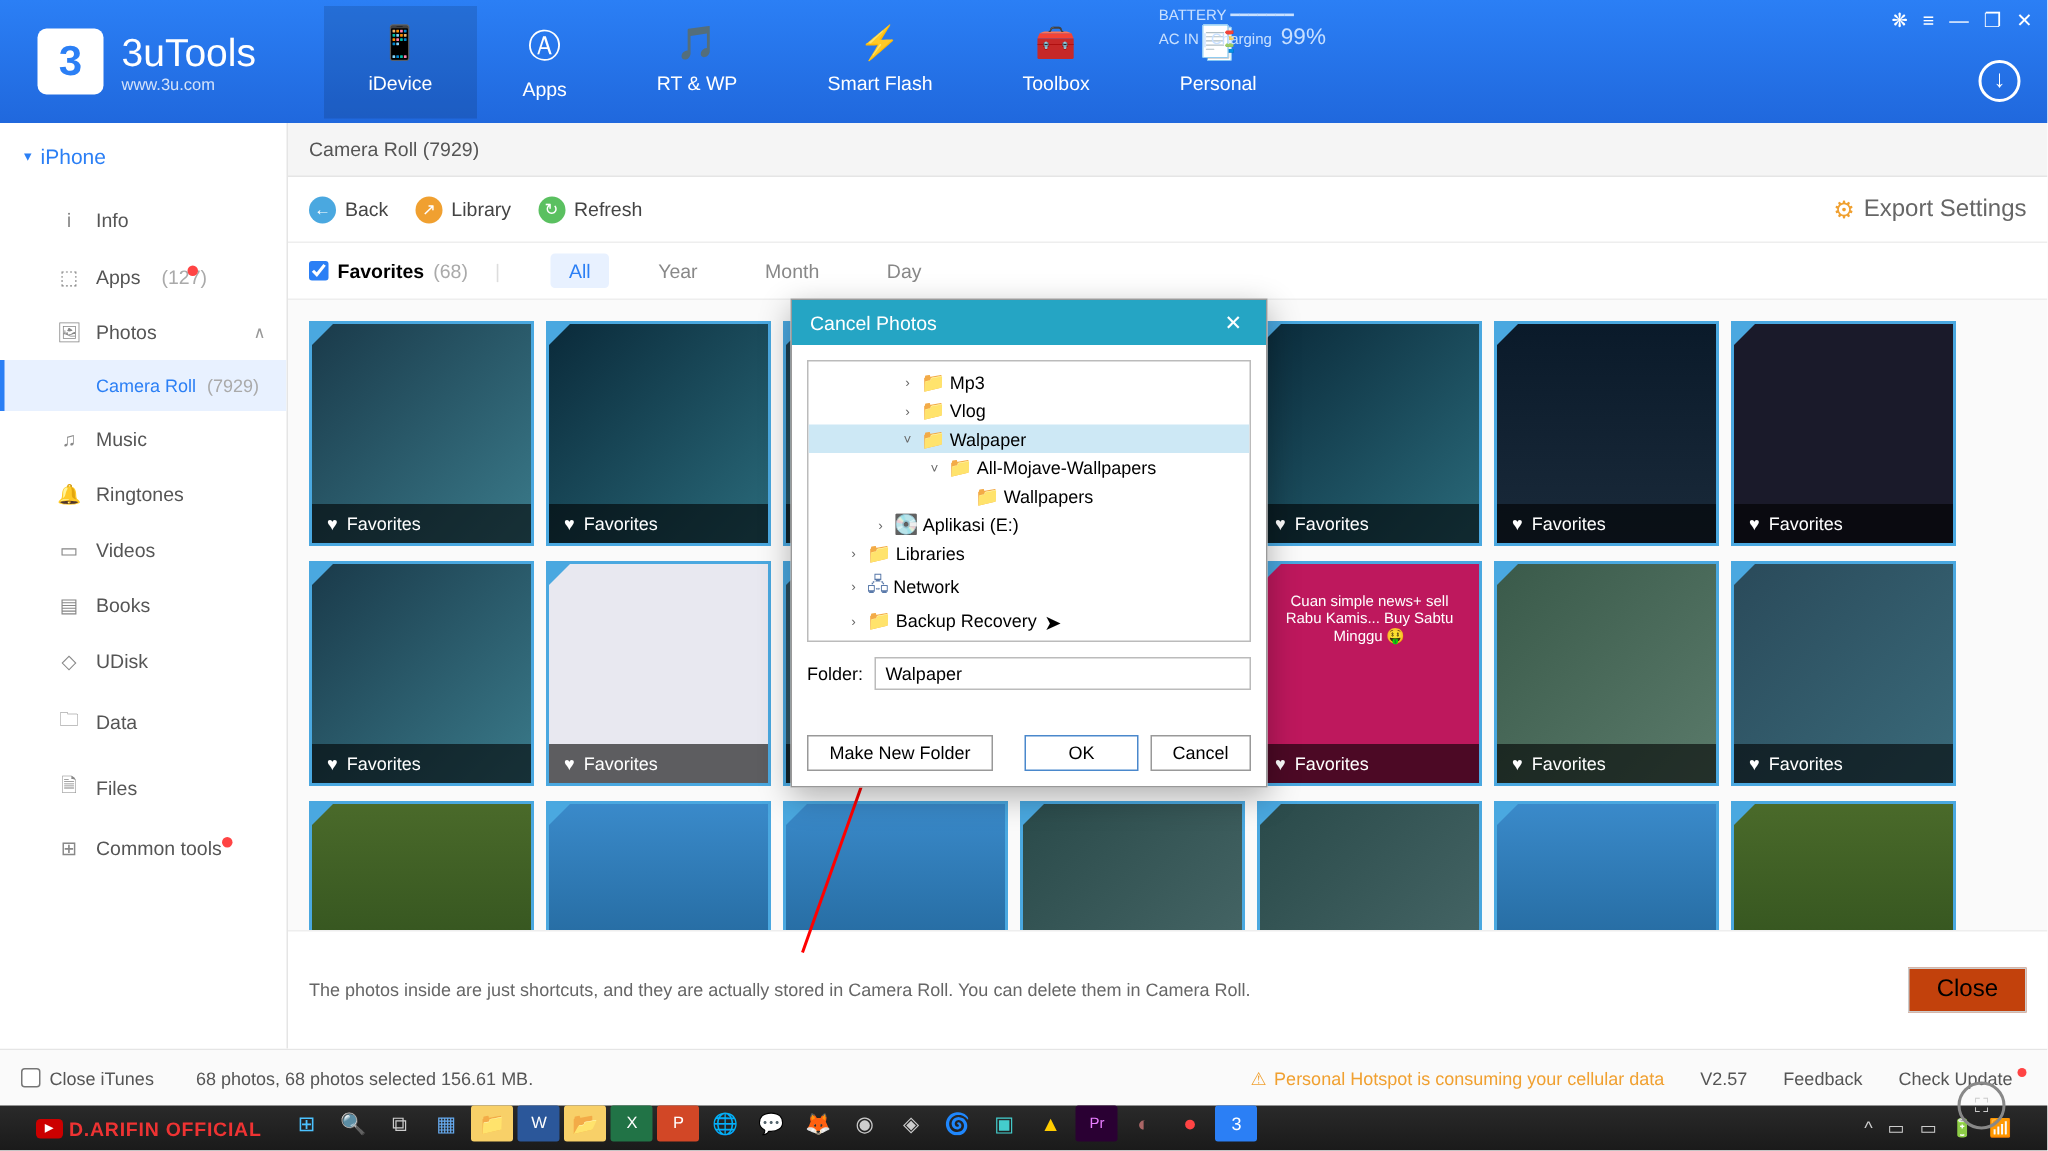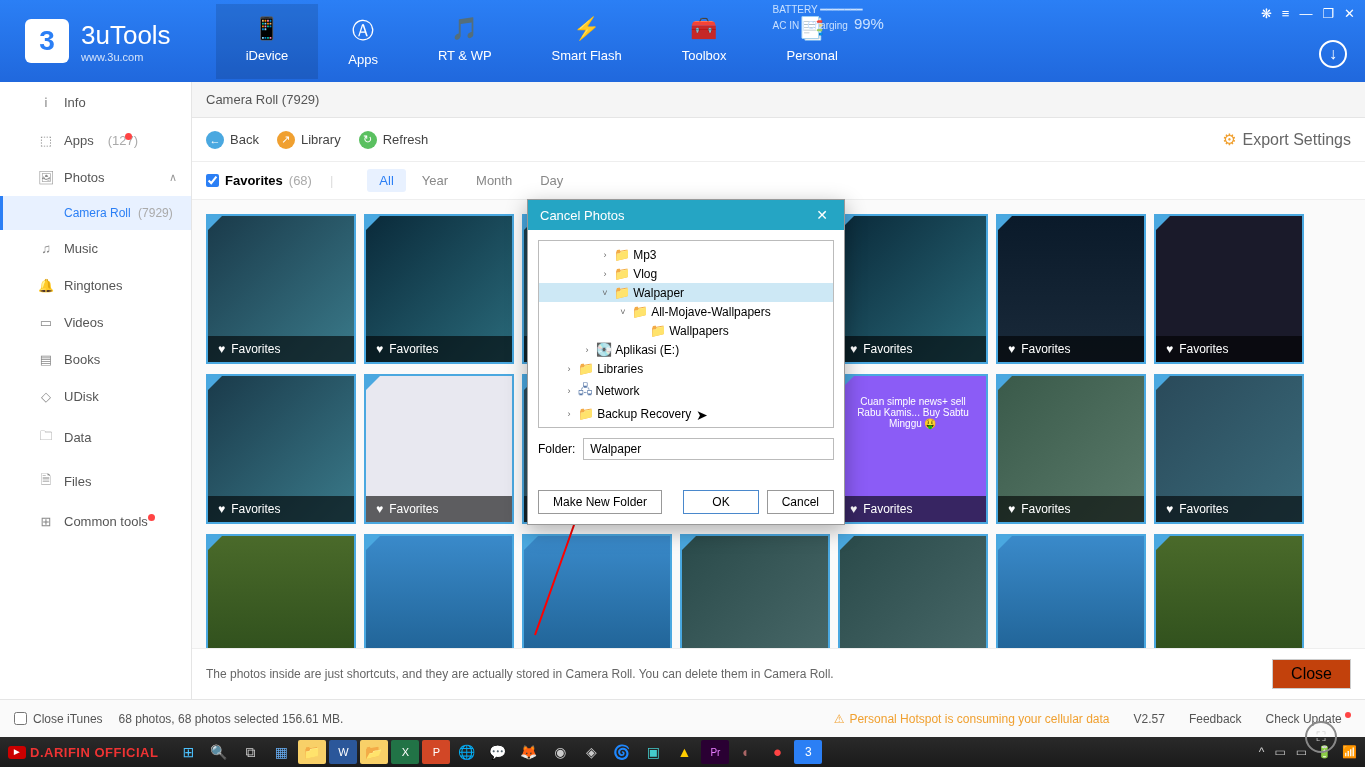--- a/index.html
+++ b/index.html
@@ -37,42 +37,42 @@
 .tb-icon{width:18px;height:18px;border-radius:50%;display:flex;align-items:center;justify-content:center;font-size:11px;color:#fff}
 .tb-back{background:#4aa8e0}
 .tb-export{background:#f0a030}
 .tb-refresh{background:#5ac060}
 .tb-right{margin-left:auto;display:flex;align-items:center;gap:6px;color:#666}
 .tb-gear{color:#f0a030;font-size:16px}
 .filter-bar{height:38px;padding:0 14px;display:flex;align-items:center;gap:18px;background:#fff;border-bottom:1px solid #eee;font-size:13px}
 .fb-check{display:flex;align-items:center;gap:6px}
 .fb-check input{accent-color:#2b7ff5}
 .fb-count{color:#aaa}
-.fb-tabs{display:flex;gap:4px;margin-left:16px}
+.fb-tabs{display:flex;gap:21px;margin-left:16px}
 .fb-tab{padding:4px 12px;color:#888;cursor:pointer}
 .fb-tab.active{background:#e8f1ff;color:#2b7ff5;border-radius:3px}
 .photo-grid{flex:1;padding:14px;display:grid;grid-template-columns:repeat(7,150px);gap:10px 8px;overflow:auto;align-content:start}
 .photo-card{width:150px;height:150px;border:2px solid #4aa8e0;position:relative;background:#333;overflow:hidden}
 .photo-card::before{content:'';position:absolute;top:0;left:0;width:0;height:0;border-top:14px solid #4aa8e0;border-right:14px solid transparent}
 .photo-img{width:100%;height:100%;display:block}
 .photo-im-1{background:linear-gradient(135deg,#1a3a4a 0%,#2a5a6a 50%,#3a7a8a 100%)}
 .photo-im-2{background:linear-gradient(135deg,#0a2a3a 0%,#1a4a5a 50%,#2a6a7a 100%)}
 .photo-im-3{background:linear-gradient(180deg,#0a1a2a 0%,#1a2a3a 100%)}
 .photo-im-4{background:#1a1a2a}
 .photo-im-5{background:#e8e8f0}
-.photo-im-6{background:#8b5cf6;color:#fff;font-size:10px;padding:20px 8px;text-align:center}
+.photo-im-6{background:#be185d;color:#fff;font-size:10px;padding:20px 8px;text-align:center}
 .photo-im-7{background:linear-gradient(135deg,#2a4a5a 0%,#3a6a7a 100%)}
 .photo-im-8{background:linear-gradient(135deg,#3a5a4a 0%,#5a7a6a 100%)}
 .photo-im-9{background:linear-gradient(180deg,#3a8aca 0%,#1a5a8a 100%)}
 .photo-im-10{background:linear-gradient(135deg,#2a4a4a 0%,#4a6a6a 100%)}
 .photo-im-11{background:linear-gradient(180deg,#4a6a2a 0%,#2a4a1a 100%)}
 .photo-fav{position:absolute;bottom:0;left:0;right:0;background:rgba(0,0,0,.6);color:#fff;padding:6px 10px;font-size:12px;display:flex;align-items:center;gap:6px}
-.info-bar{padding:10px 14px;font-size:12px;color:#666;background:#fff;border-top:1px solid #eee;display:flex;align-items:center}
+.info-bar{padding:24px 14px;font-size:12px;color:#666;background:#fff;border-top:1px solid #eee;display:flex;align-items:center}
 .close-btn{margin-left:auto;padding:5px 18px;border:1px solid #ccc;background:#c2410c;font-size:16px;cursor:pointer}
-.status-bar{height:38px;padding:0 14px;display:flex;align-items:center;gap:16px;font-size:12px;color:#555;border-top:1px solid #e5e5e5;background:#fafafa}
+.status-bar{height:38px;padding:0 14px;display:flex;align-items:center;gap:28px;font-size:12px;color:#555;border-top:1px solid #e5e5e5;background:#fafafa}
 .st-check{display:flex;align-items:center;gap:6px}
 .st-warn{color:#f0a030;display:flex;align-items:center;gap:5px}
 .st-right{margin-left:auto;display:flex;align-items:center;gap:24px}
 .st-dot{width:6px;height:6px;background:#ff4444;border-radius:50%;display:inline-block;vertical-align:top}
 .dialog{position:absolute;left:527px;top:199px;width:318px;background:#fff;border:1px solid #999;box-shadow:0 6px 20px rgba(0,0,0,.3);z-index:100}
 .dlg-title{background:#25a5c4;color:#fff;padding:7px 12px;font-size:13px;display:flex;align-items:center}
 .dlg-close{margin-left:auto;font-size:14px;cursor:pointer;padding:0 4px}
 .dlg-body{padding:10px}
 .dlg-tree{border:1px solid #bbb;height:188px;overflow:auto;font-size:12px;padding:4px 0;position:relative}
 .tree-item{padding:2px 6px;display:flex;align-items:center;gap:3px;white-space:nowrap}
@@ -81,21 +81,21 @@
 .tree-drive{color:#555;font-size:13px}
 .tree-net{color:#5a7aaa;font-size:13px}
 .tree-item.sel{background:#cde8f5}
 .dlg-folder-row{display:flex;align-items:center;gap:8px;margin-top:10px;font-size:12px}
 .dlg-folder-input{flex:1;border:1px solid #bbb;padding:3px 6px;font-size:12px}
 .dlg-buttons{display:flex;gap:8px;margin-top:30px;justify-content:flex-start}
 .dlg-btn{padding:4px 14px;border:1px solid #999;background:#fff;font-size:12px;cursor:pointer}
 .dlg-btn.ok{border:1px solid #4a88cc;padding:4px 28px}
 .cursor{position:absolute;left:696px;top:407px;font-size:14px;z-index:101;color:#000;pointer-events:none}
 .arrow-annotation{position:absolute;z-index:99;pointer-events:none}
-.taskbar{position:absolute;bottom:0;left:0;right:0;height:30px;background:linear-gradient(180deg,#2a2a2a 0%,#1a1a1a 100%);display:flex;align-items:center;padding:0 8px;gap:8px}
+.taskbar{position:absolute;bottom:0;left:0;right:0;height:30px;background:linear-gradient(180deg,#2a2a2a 0%,#1a1a1a 100%);display:flex;padding:0 24px;gap:8px}
 .tb-brand{color:#ee3333;font-weight:bold;font-size:13px;font-family:Impact,sans-serif;letter-spacing:0.5px;display:flex;align-items:center;gap:4px}
 .tb-yt{width:18px;height:13px;background:#cc0000;border-radius:3px;display:flex;align-items:center;justify-content:center;color:#fff;font-size:7px}
 .tb-icons{display:flex;gap:3px;margin-left:8px}
 .tb-app{width:28px;height:24px;display:flex;align-items:center;justify-content:center;font-size:14px;border-radius:2px}
 .tb-tray{margin-left:auto;display:flex;align-items:center;gap:10px;color:#ccc;font-size:12px}
 .tray-circle{position:absolute;right:28px;bottom:14px;width:32px;height:32px;border:2px solid #888;border-radius:50%;display:flex;align-items:center;justify-content:center;color:#ccc;font-size:13px}
 </style>
 </head>
 <body>
 
@@ -142,20 +142,21 @@
     <span>≡</span>
     <span>—</span>
     <span>❐</span>
     <span>✕</span>
   </div>
   <div class="download-btn">↓</div>
 </div>
 
 <div class="main">
   <div class="sidebar">
+    <div class="sb-header">iPhone</div>
     <div class="sb-item">
         <span class="sb-icon">ℹ</span>
         <span>Info</span>
       </div>
     <div class="sb-item">
         <span class="sb-icon">⬚</span>
         <span>Apps</span>
         <span class="sb-count">(127)</span>
         <span class="sb-dot dot-apps"></span>
       </div>

